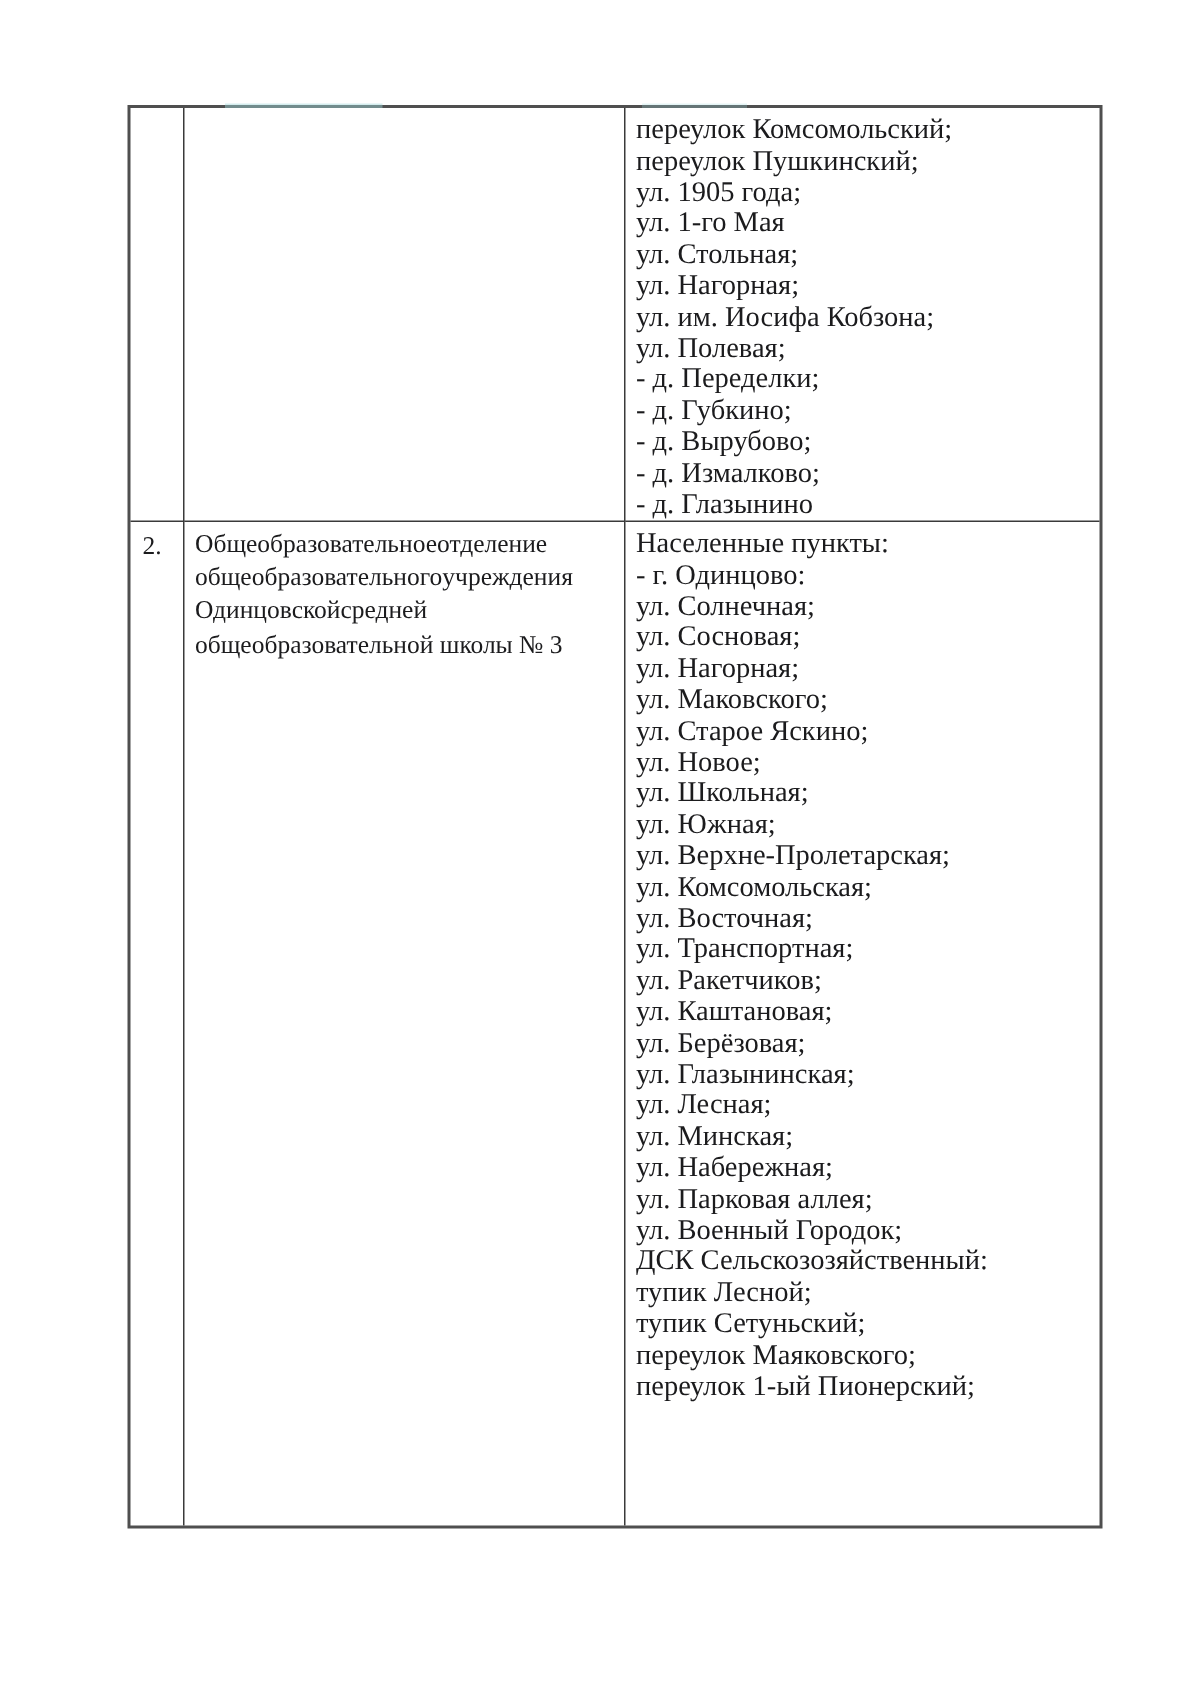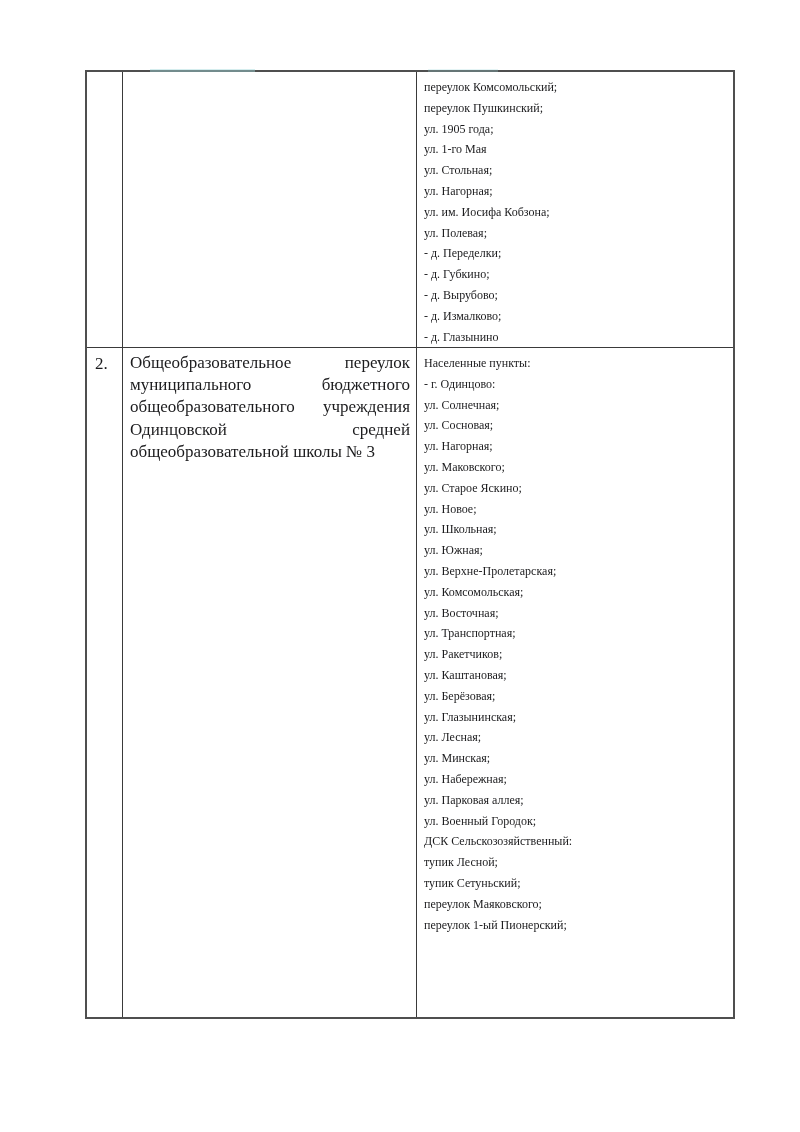--- a/index.html
+++ b/index.html
@@ -42,26 +42,25 @@
     font-size: 17px;
     line-height: 21px;
   }
   .school-cell {
     padding: 4px 6px 0 7px;
     font-size: 17px;
     line-height: 22.2px;
   }
   .school-line {
     display: flex;
-    justify-content: space-between;
     white-space: nowrap;
   }
   .streets-cell {
     padding: 5px 4px 0 7px;
-    font-size: 12px;
+    font-size: 19px;
     line-height: 20.8px;
   }
   .street-line {
     white-space: nowrap;
   }
   
   .scan-tint-1 {
     position: absolute;
     left: 150px;
     top: 69px;
@@ -119,27 +118,23 @@
 
       <div class="street-line">- д. Глазынино</div>
     </div>
 
   <div class="cell col-divider num-cell">2.</div>
 
   <div class="cell col-divider school-cell">
 
       <div class="school-line">
         <span>Общеобразовательное</span>
-        <span>переулок</span>
-      </div>
-
-      <div class="school-line">
-        <span>муниципального</span>
-        <span>бюджетного</span>
-      </div>
+        <span>отделение</span>
+      </div>
+
 
       <div class="school-line">
         <span>общеобразовательного</span>
         <span>учреждения</span>
       </div>
 
       <div class="school-line">
         <span>Одинцовской</span>
         <span>средней</span>
       </div>

